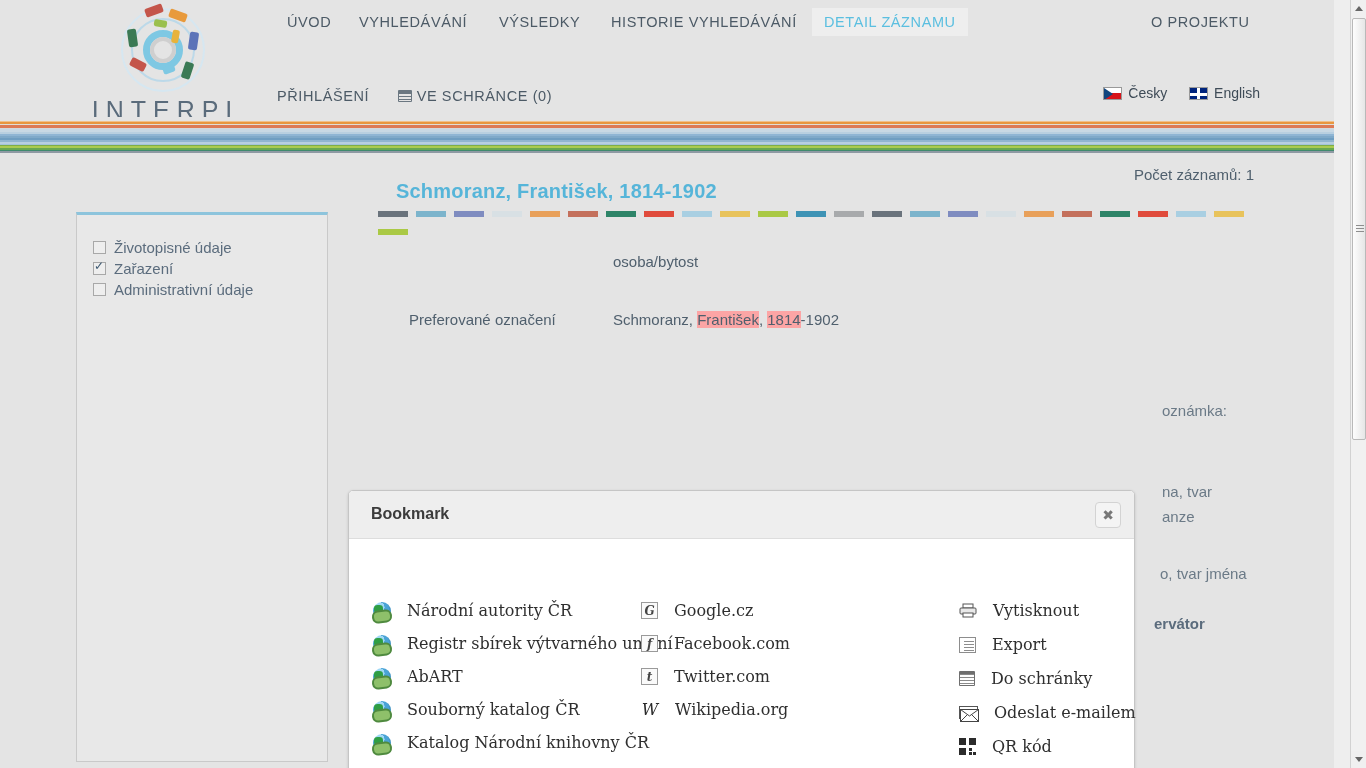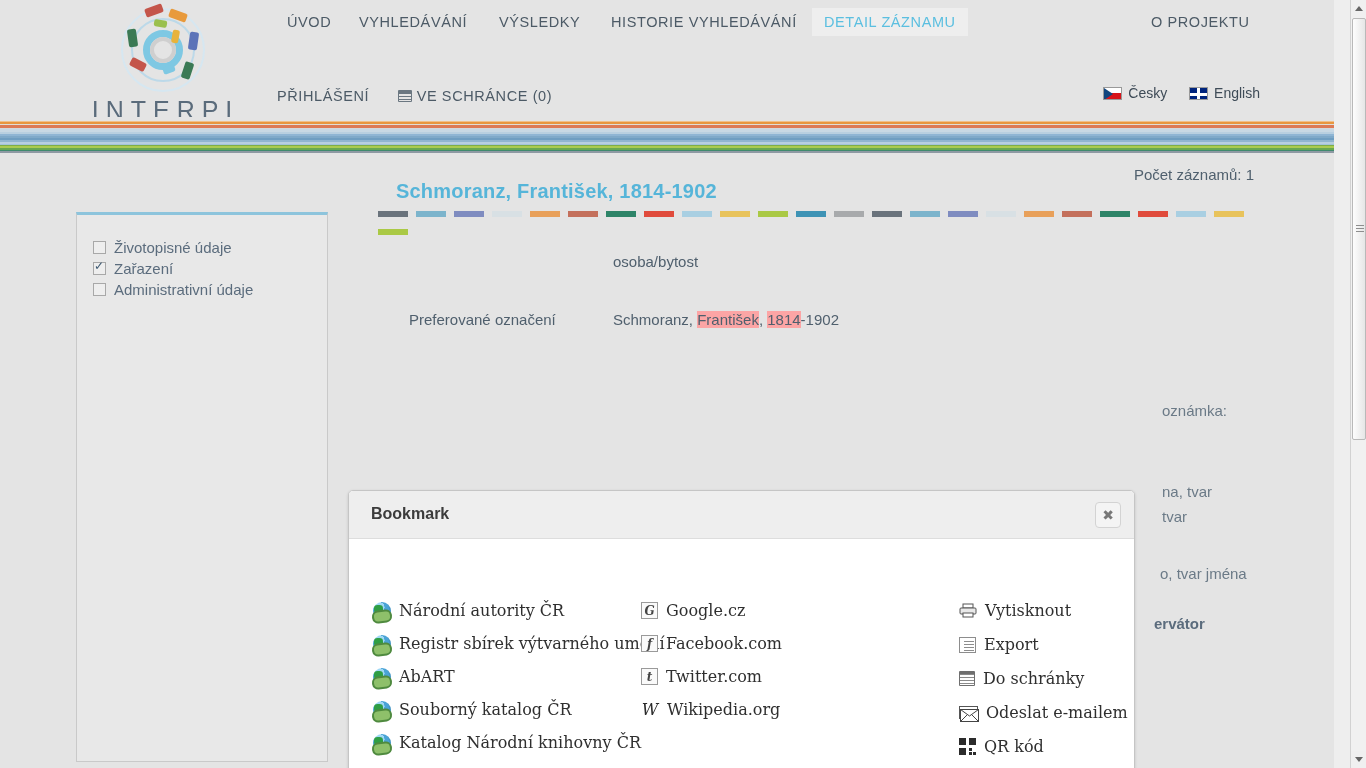--- a/index.html
+++ b/index.html
@@ -111,21 +111,21 @@
   .dlg-close {
     position: absolute; right: 13px; top: 11px; width: 26px; height: 26px;
     border: 1px solid #d3d3d3; border-radius: 4px; background: #f4f4f4;
     color: #777; font-size: 14px; line-height: 24px; text-align: center; cursor: pointer;
   }
   .dlg-body { position: relative; height: 367px; }
   .col { position: absolute; top: 62px; }
   .col-a { left: 24px; }
   .col-b { left: 292px; }
   .col-c { left: 610px; }
-  .lnk { display: flex; align-items: center; gap: 8px; font-size: 16px; color: #2f2f2f; cursor: pointer;
+  .lnk { display: flex; align-items: center; gap: 16px; font-size: 16px; color: #2f2f2f; cursor: pointer;
          font-family: "DejaVu Serif", "Liberation Serif", serif; white-space: nowrap; }
   .col-a .lnk { margin-bottom: 14px; }
   .col-b .lnk { margin-bottom: 14px; }
   .col-c .lnk { margin-bottom: 15px; }
 
   
   .ico { width: 18px; height: 18px; flex: 0 0 auto; display:inline-block; position: relative; }
   .ico-globe { border-radius: 50%; background: radial-gradient(circle at 35% 30%, #9fd8f5 0 30%, #4aa3d6 31% 100%); box-shadow: inset -2px -2px 0 rgba(0,0,0,.08); }
   .ico-globe::before { content:""; position:absolute; left:1px; top:3px; width:9px; height:8px; background:#2f9e44; border-radius: 40%; }
   .ico-globe::after { content:""; position:absolute; left:-1px; bottom:-3px; width:16px; height:9px;
@@ -267,21 +267,21 @@
 
     <div class="subtype">osoba/bytost</div>
 
     <div class="pref-label">Preferované označení</div>
     <div class="pref-value">
       <span>Schmoranz, </span><span class="hl">František</span><span>, </span><span class="hl">1814</span><span>-1902</span>
     </div>
 
     <div class="bg-note" style="left:1138px;top:249px">oznámka:</div>
     <div class="bg-note" style="left:1138px;top:330px">na, tvar</div>
-    <div class="bg-note" style="left:1138px;top:355px">tvar</div>
+    <div class="bg-note" style="left:1138px;top:355px">anze</div>
     <div class="bg-note" style="left:1136px;top:412px">o, tvar jména</div>
     <div class="bg-note" style="left:1130px;top:462px;font-weight:bold;color:#5b6c7d">ervátor</div>
 
     <div class="trida-label">Třída</div>
     <div class="trida-value">osoba/bytost</div>
 
     <div class="dialog">
       <div class="dlg-head">
         <div class="dlg-title">Bookmark</div>
         <div class="dlg-close">✖</div>

